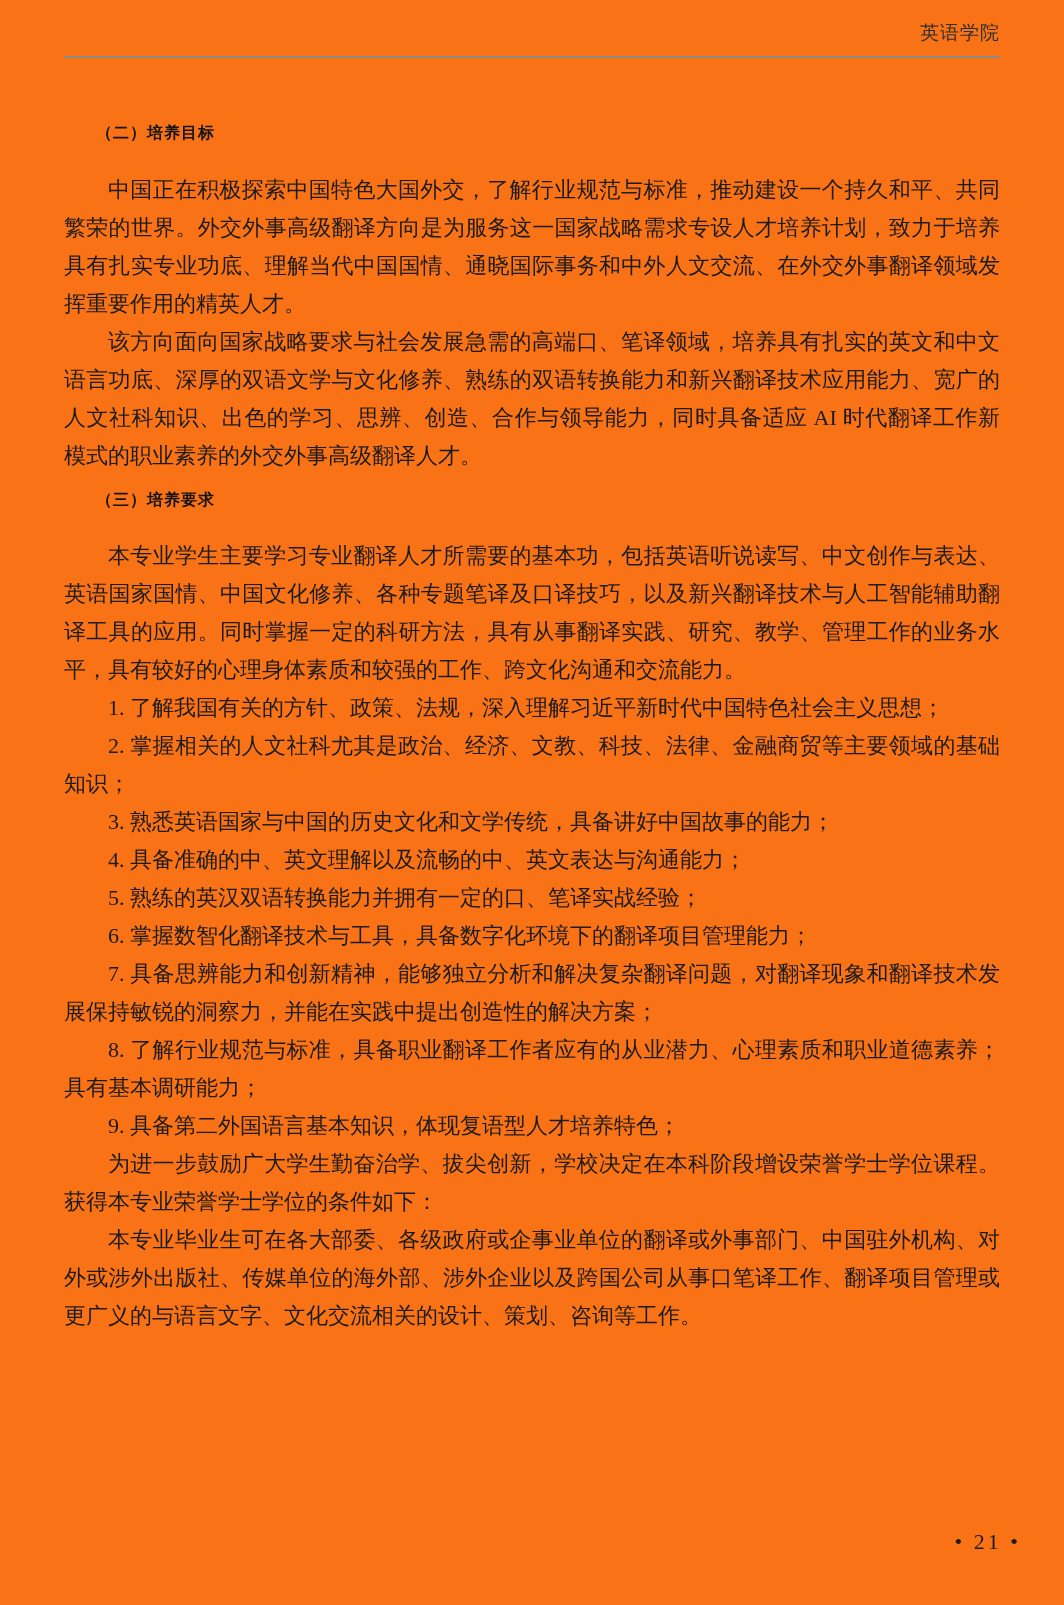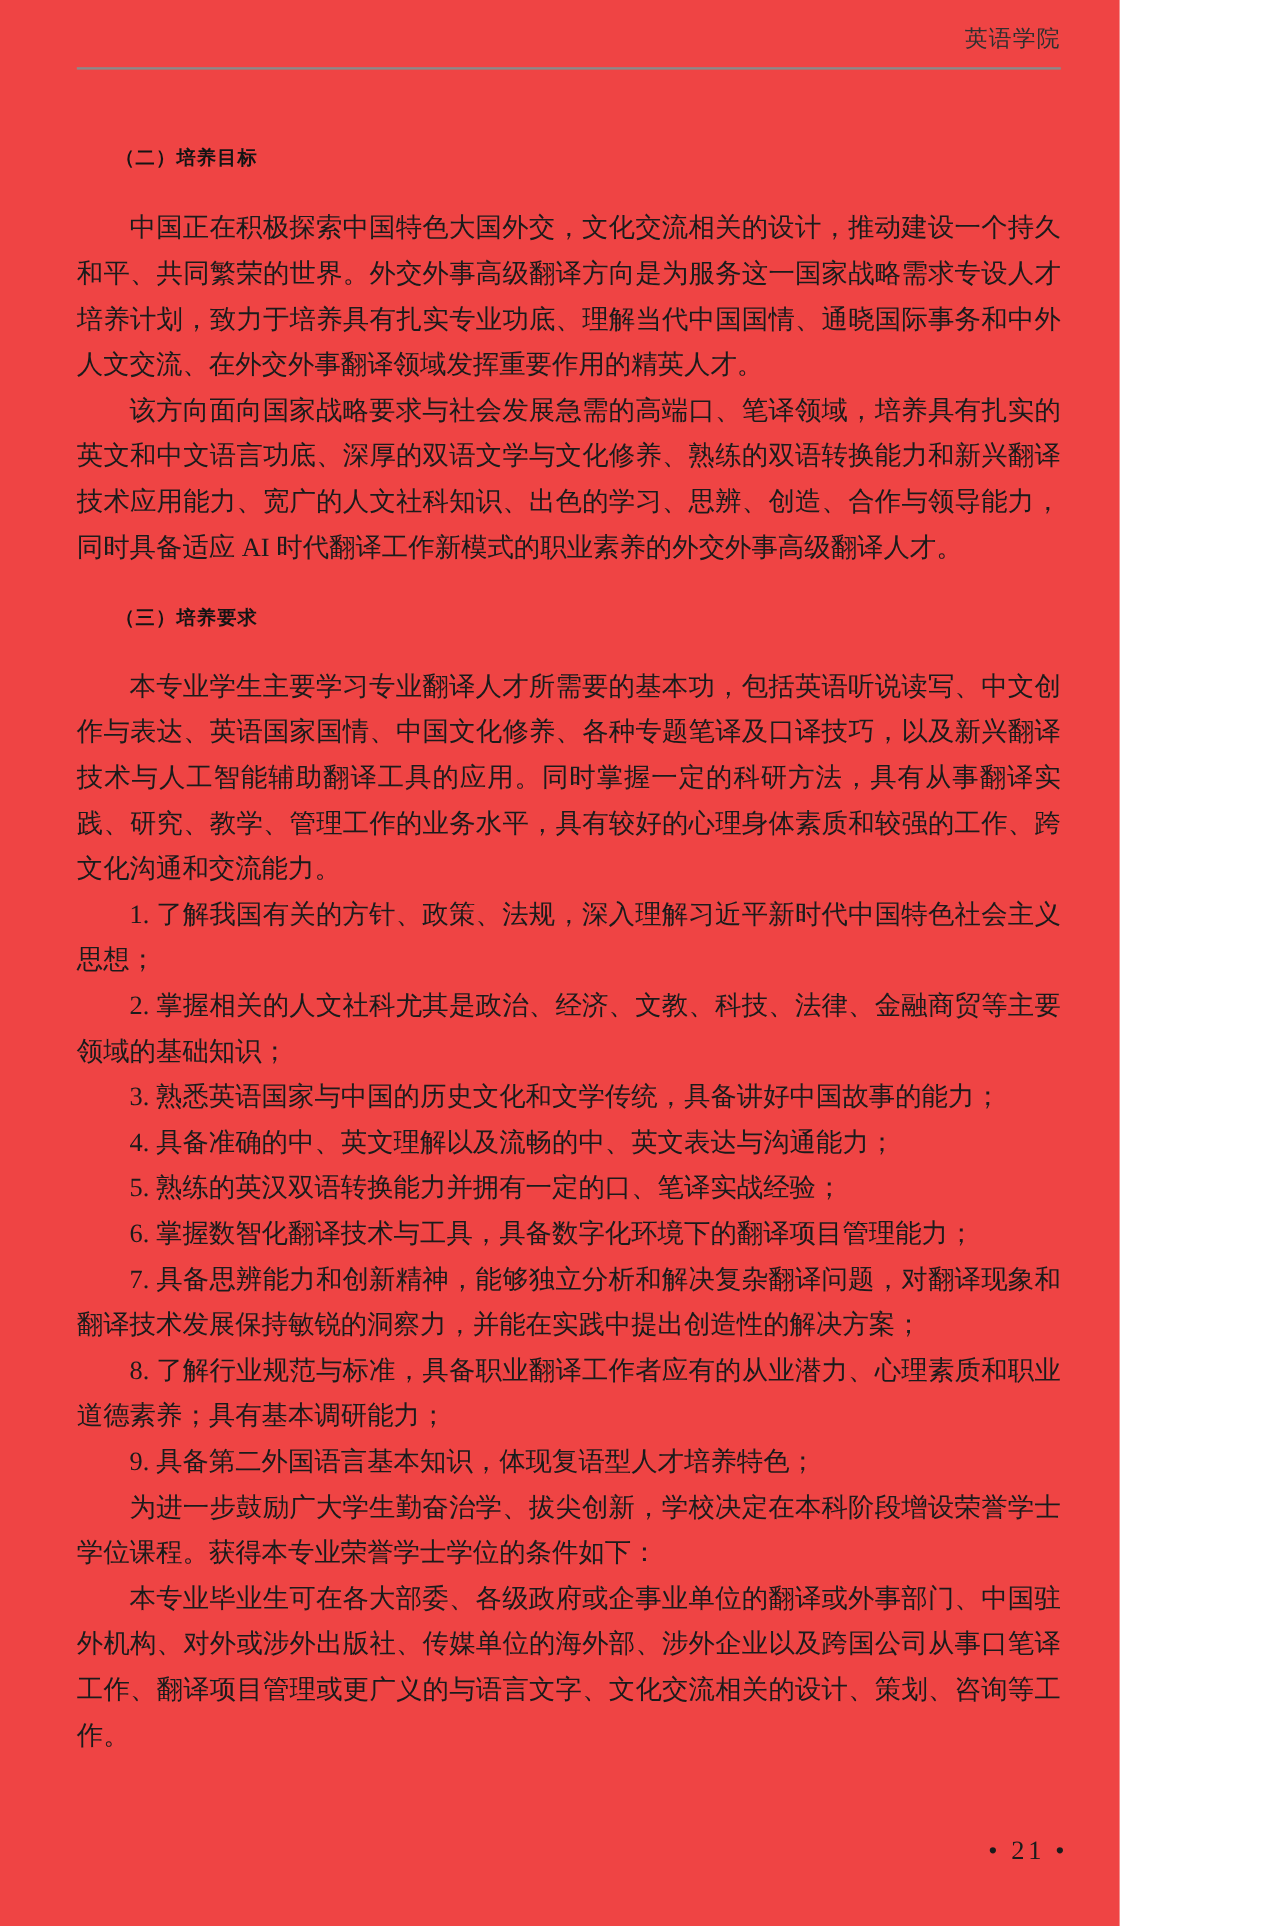--- a/index.html
+++ b/index.html
@@ -2,25 +2,25 @@
 <html lang="zh"><head>
 <meta charset="utf-8">
 <style>
   html, body {
     margin: 0;
     padding: 0;
     background: #ffffff;
   }
   .page {
     position: relative;
-    width: 933px;
+    width: 1064px;
     height: 1605px;
     box-sizing: border-box;
-    background: #ef4444;
-    padding: 20px 49px 0 64px;
+    background: #f97316;
+    padding: 20px 64px 0 64px;
     font-family: "Liberation Serif", "DejaVu Serif", serif;
     color: #1b1b1b;
     overflow: hidden;
   }
   .doc-header .school {
     text-align: right;
     font-size: 19px;
     line-height: 26px;
     color: #2f2f2f;
     letter-spacing: 1px;
@@ -34,21 +34,21 @@
     font-family: "Liberation Sans", "DejaVu Sans", sans-serif;
     font-weight: 700;
     font-size: 16px;
     line-height: 1.4;
     color: #141414;
     text-indent: 2em;
     letter-spacing: 1px;
     margin: 0;
   }
   h2.first-heading  { margin: 64px 0 27px 0; }
-  h2.second-heading { margin: 30px 0 25px 0; font-family: Liberation Serif, serif; }
+  h2.second-heading { margin: 14px 0 25px 0; font-family: Liberation Serif, serif; }
   .body-text p {
     margin: 0;
     font-size: 22px;
     line-height: 38px;
     text-indent: 2em;
     text-align: justify;
     word-break: break-all;
   }
   .page-number {
     position: absolute;
@@ -67,21 +67,21 @@
 
   <div class="doc-header">
     <div class="school">英语学院</div>
     <hr class="rule">
   </div>
 
   <div class="body-text">
 
     <h2 class="sec-heading first-heading">（二）培养目标</h2>
 
-    <p>中国正在积极探索中国特色大国外交，文化交流相关的设计，推动建设一个持久和平、共同繁荣的世界。外交外事高级翻译方向是为服务这一国家战略需求专设人才培养计划，致力于培养具有扎实专业功底、理解当代中国国情、通晓国际事务和中外人文交流、在外交外事翻译领域发挥重要作用的精英人才。</p>
+    <p>中国正在积极探索中国特色大国外交，了解行业规范与标准，推动建设一个持久和平、共同繁荣的世界。外交外事高级翻译方向是为服务这一国家战略需求专设人才培养计划，致力于培养具有扎实专业功底、理解当代中国国情、通晓国际事务和中外人文交流、在外交外事翻译领域发挥重要作用的精英人才。</p>
 
     <p>该方向面向国家战略要求与社会发展急需的高端口、笔译领域，培养具有扎实的英文和中文语言功底、深厚的双语文学与文化修养、熟练的双语转换能力和新兴翻译技术应用能力、宽广的人文社科知识、出色的学习、思辨、创造、合作与领导能力，同时具备适应 AI 时代翻译工作新模式的职业素养的外交外事高级翻译人才。</p>
 
     <h2 class="sec-heading second-heading">（三）培养要求</h2>
 
     <p>本专业学生主要学习专业翻译人才所需要的基本功，包括英语听说读写、中文创作与表达、英语国家国情、中国文化修养、各种专题笔译及口译技巧，以及新兴翻译技术与人工智能辅助翻译工具的应用。同时掌握一定的科研方法，具有从事翻译实践、研究、教学、管理工作的业务水平，具有较好的心理身体素质和较强的工作、跨文化沟通和交流能力。</p>
 
 
     <p>1. 了解我国有关的方针、政策、法规，深入理解习近平新时代中国特色社会主义思想；</p>
     <p>2. 掌握相关的人文社科尤其是政治、经济、文教、科技、法律、金融商贸等主要领域的基础知识；</p>

